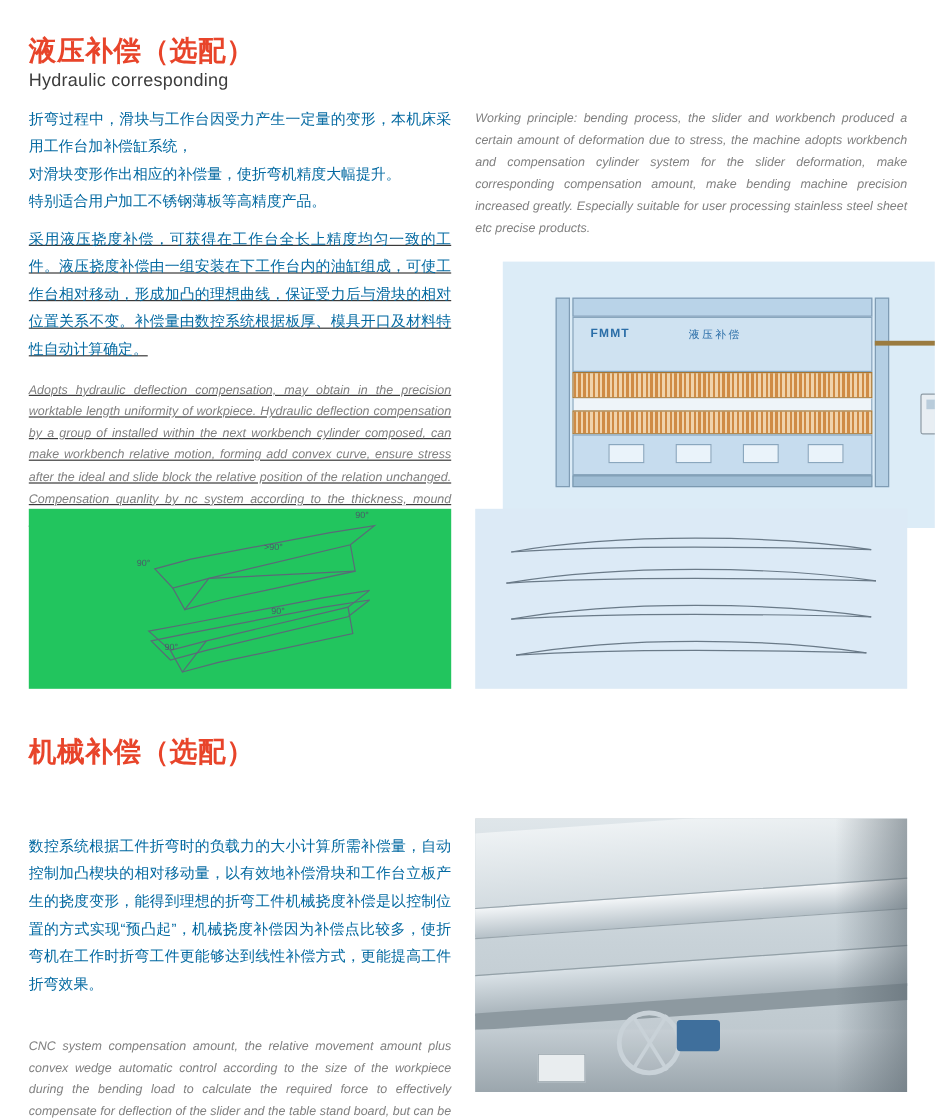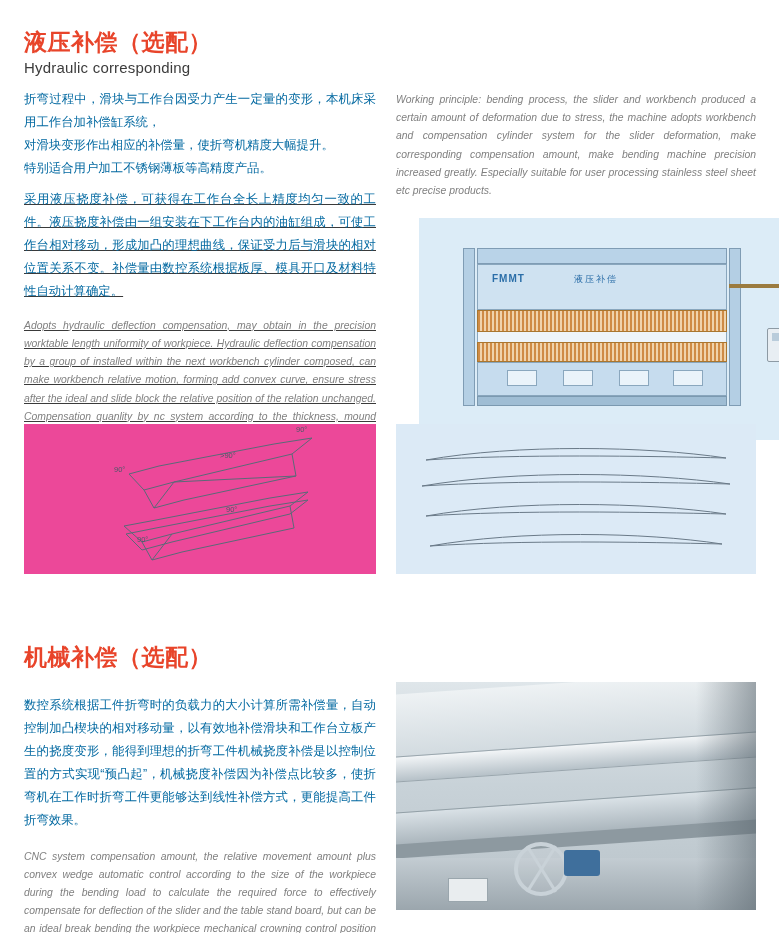--- a/index.html
+++ b/index.html
@@ -53,27 +53,27 @@
   #sec1-top .col-cn { position: absolute; left: 24px; top: 0; width: 352px; }
   #sec1-top .col-en { position: absolute; left: 396px; top: 3px; width: 360px; }
 
   #sec1-mid { position: absolute; left: 24px; top: 188px; width: 352px; text-decoration: underline; }
   #sec1-mid .cn-text { margin-bottom: 14px; }
 
   
   .img-box { background: #ddeaf6; position: absolute; overflow: hidden; }
 
   #img-machine { left: 419px; top: 188px; width: 360px; height: 222px; background: #dcecf7; margin-top: 30px; }
-  #img-angles  { left: 24px;  top: 424px; width: 352px; height: 150px; background: #ec4899; }
+  #img-angles  { left: 24px;  top: 424px; width: 352px; height: 150px; background: #22c55e; }
   #img-curves  { left: 396px; top: 424px; width: 360px; height: 150px; background: #dceaf6; }
 
   
-  #sec2-head { position: absolute; left: 0; top: 643px; width: 757px; }
+  #sec2-head { position: absolute; left: 0; top: 612px; width: 757px; }
   #sec2-body { position: absolute; left: 24px; top: 694px; width: 352px; }
-  #sec2-body .cn-text { margin-bottom: 16px; }
+  #sec2-body .cn-text { margin-bottom: 32px; }
   #img-press { left: 396px; top: 682px; width: 360px; height: 228px; background: #cfd6da; }
 
   
   .m-frame { position: absolute; left: 58px; top: 30px; width: 250px; height: 160px; }
   .m-toprail { position: absolute; left: 0; top: 0; width: 250px; height: 16px; background: #b9d3e8; border: 1px solid #7f9cb4; }
   .m-body { position: absolute; left: 0; top: 16px; width: 250px; height: 46px; background: #cfe2f1; border: 1px solid #89a6bd; }
   .m-logo { position: absolute; left: 14px; top: 8px; font-size: 10px; font-weight: bold; color: #2b6ea8; letter-spacing: 1px; }
   .m-cnlogo { position: absolute; left: 96px; top: 8px; font-size: 9px; color: #2b6ea8; letter-spacing: 2px; }
   .m-hatch { position: absolute; left: 0; top: 62px; width: 250px; height: 22px;
      background: repeating-linear-gradient(90deg, #cf8b45 0 2px, #f0d3ab 2px 4px);

